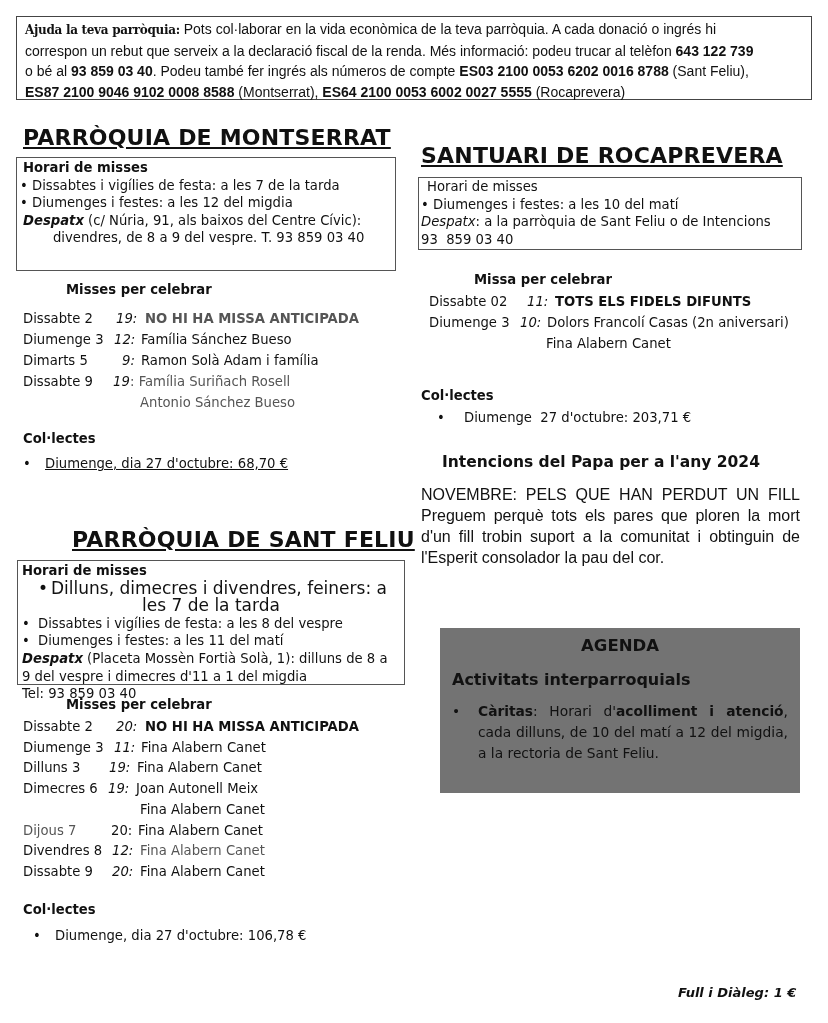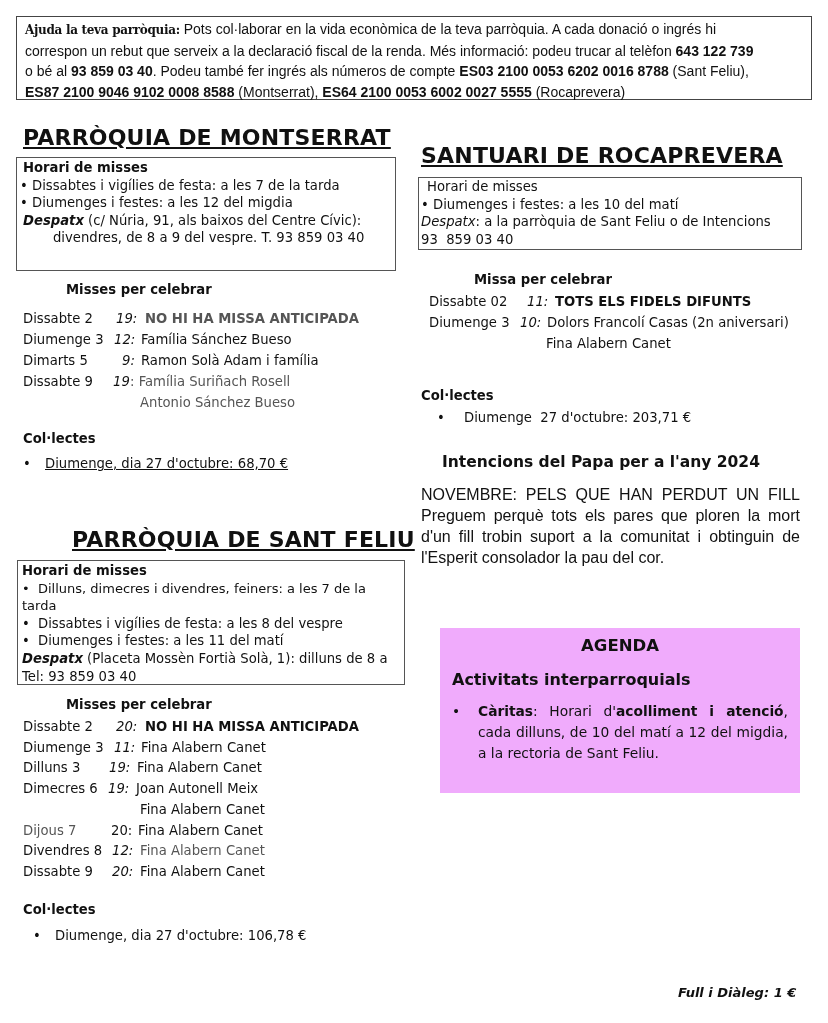--- a/index.html
+++ b/index.html
@@ -25,21 +25,21 @@
   .gray { color:#555; }
   .bold { font-weight:bold; }
 
   .coll-h { font-weight:bold; font-size:13.2px; }
   .coll-item { font-size:13.2px; white-space:nowrap; }
   .bullet { display:inline-block; width:22px; }
 
   #papa-title { font-weight:bold; font-size:15.5px; white-space:nowrap; }
   #papa-body { font-family:"Liberation Sans", sans-serif; font-size:16px; line-height:21px; text-align:justify; }
 
-  #agenda { left:440px; top:628px; width:360px; height:165px; background:#f0abfc; }
+  #agenda { left:440px; top:628px; width:360px; height:165px; background:#737373; }
   #agenda-title { font-weight:bold; font-size:16.5px; text-align:center; }
   #agenda-sub { font-weight:bold; font-size:16px;text-align:center; }
   #agenda-item { font-size:13.8px; line-height:21px; text-align:justify; }
 
   #footer { font-weight:bold; font-style:italic; font-size:13px; }
 </style>
 </head>
 <body>
 
 <div id="top-box" class="abs">
@@ -84,24 +84,25 @@
     <span class="txt gray" style="left:117px;">Antonio Sánchez Bueso</span>
   </div>
 </div>
 
 <div class="abs coll-h" style="left:23px; top:431px;">Col·lectes</div>
 <div class="abs coll-item" style="left:23px; top:456px;text-decoration:underline;"><span class="bullet">•</span><span>Diumenge, dia 27 d'octubre: 68,70 €</span></div>
 
 <div class="abs sec-title" style="left:72px; top:527px;">PARRÒQUIA DE SANT FELIU</div>
 <div class="abs box" style="left:17px; top:560px; width:388px; height:125px; padding:1px 4px;">
   <div class="h">Horari de misses</div>
-  <div style="font-size:13px;"><span class="bullet" style="width:16px;">•</span><span>Dilluns, dimecres i divendres, feiners: a les 7 de la tarda</span></div>
+  <div style="font-size:17px;text-align:center;"><span class="bullet" style="width:16px;">•</span><span>Dilluns, dimecres i divendres, feiners: a les 7 de la tarda</span></div>
   <div><span class="bullet" style="width:16px;">•</span><span>Dissabtes i vigílies de festa: a les 8 del vespre</span></div>
   <div><span class="bullet" style="width:16px;">•</span><span>Diumenges i festes: a les 11 del matí</span></div>
   <div><b><i>Despatx</i></b><span> (Placeta Mossèn Fortià Solà, 1): dilluns de 8 a</span></div>
+  <div>9 del vespre i dimecres d'11 a 1 del migdia</div>
   <div>Tel: 93 859 03 40</div>
 </div>
 
 <div class="abs sub-h" style="left:66px; top:697px;">Misses per celebrar</div>
 <div class="abs" style="left:23px; top:717px; width:380px; height:170px;">
   <div class="row" style="top:0; width:380px;">
     <span class="day">Dissabte 2</span>
     <span class="hr" style="left:93px;">20:</span>
     <span class="txt bold" style="left:122px;">NO HI HA MISSA ANTICIPADA</span>
   </div>

